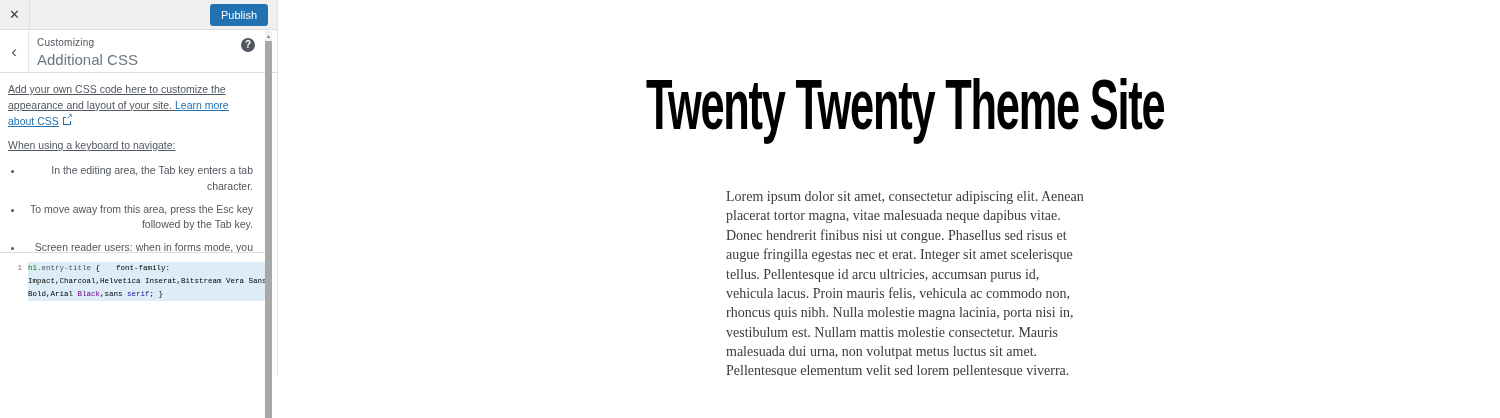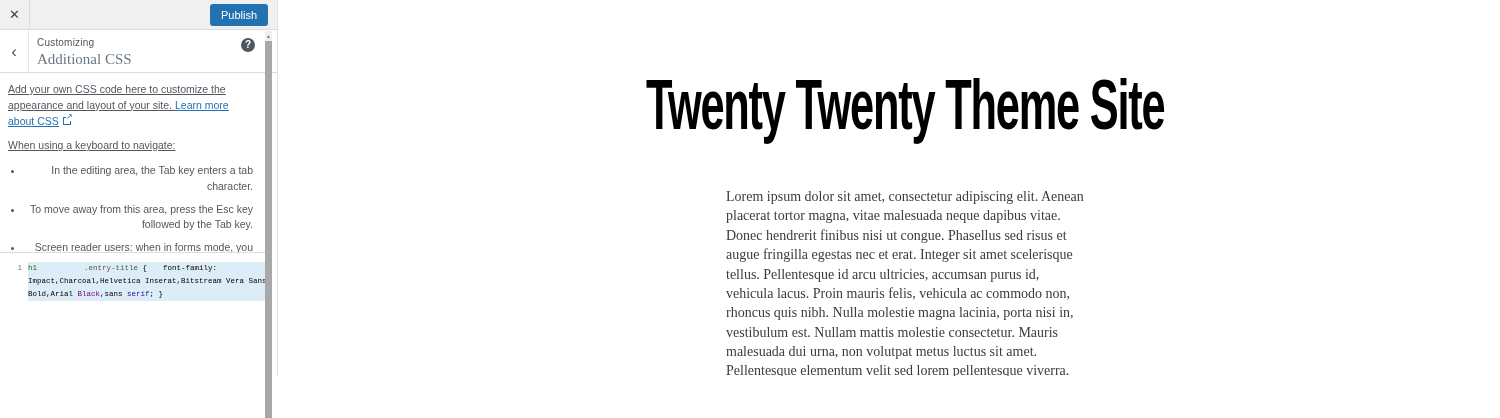--- a/index.html
+++ b/index.html
@@ -38,21 +38,21 @@
     position:absolute; top:31px; left:0; width:277px; height:42px;
     background:#fff; border-bottom:1px solid #dcdcde;
   }
   .back-btn {
     position:absolute; left:0; top:0; width:29px; height:41px;
     border-right:1px solid #e5e5e5; color:#50575e; text-align:center;
     line-height:41px; font-size:17px; cursor:pointer;
   }
   .meta-text { position:absolute; left:37px; top:6px; }
   .customizing { font-size:10px; color:#50575e; letter-spacing:.2px; }
-  .sec-title  { font-size:15px; color:#6c7781; margin-top:3px;font-family:Liberation Serif, serif; }
+  .sec-title  { font-size:15px; color:#6c7781; margin-top:3px; }
   .help-btn {
     position:absolute; right:22px; top:7px; width:14px; height:14px;
     border-radius:50%; background:#50575e; color:#fff; font-size:10px;
     line-height:14px; text-align:center; font-weight:bold; cursor:pointer;
   }
 
   .description {
     position:absolute; top:74px; left:0; width:265px; background:#fff;
     padding:8px 12px 0 8px; font-size:10.5px; color:#50575e; line-height:1.5;
   }
@@ -77,21 +77,21 @@
     font-family:"Liberation Mono", monospace; font-size:7.5px; line-height:13px;
     cursor:text;
   }
   .gutter { position:absolute; left:6px; top:9px; width:16px; text-align:right; color:#6c6c6c; }
   .code-line {
     position:absolute; left:28px; top:9px; width:241px;
     white-space:pre-wrap; word-break:break-word; color:#000;
     background:#ddedf8;
   }
   .tok-tag { color:#117700; }
-  .tok-qualifier { color:#555555;padding-left:47px; }
+  .tok-qualifier { color:#555555; }
   .tok-property { color:#000000;margin-left:16px; }
   .tok-keyword { color:#770088; }
   .tok-atom { color:#221199; }
   .tok-plain { color:#000000; }
 
   
   .panel-scrollbar {
     position:absolute; left:265px; top:31px; bottom:0; width:7px;
     background:#f0f0f1; z-index:7;
   }

